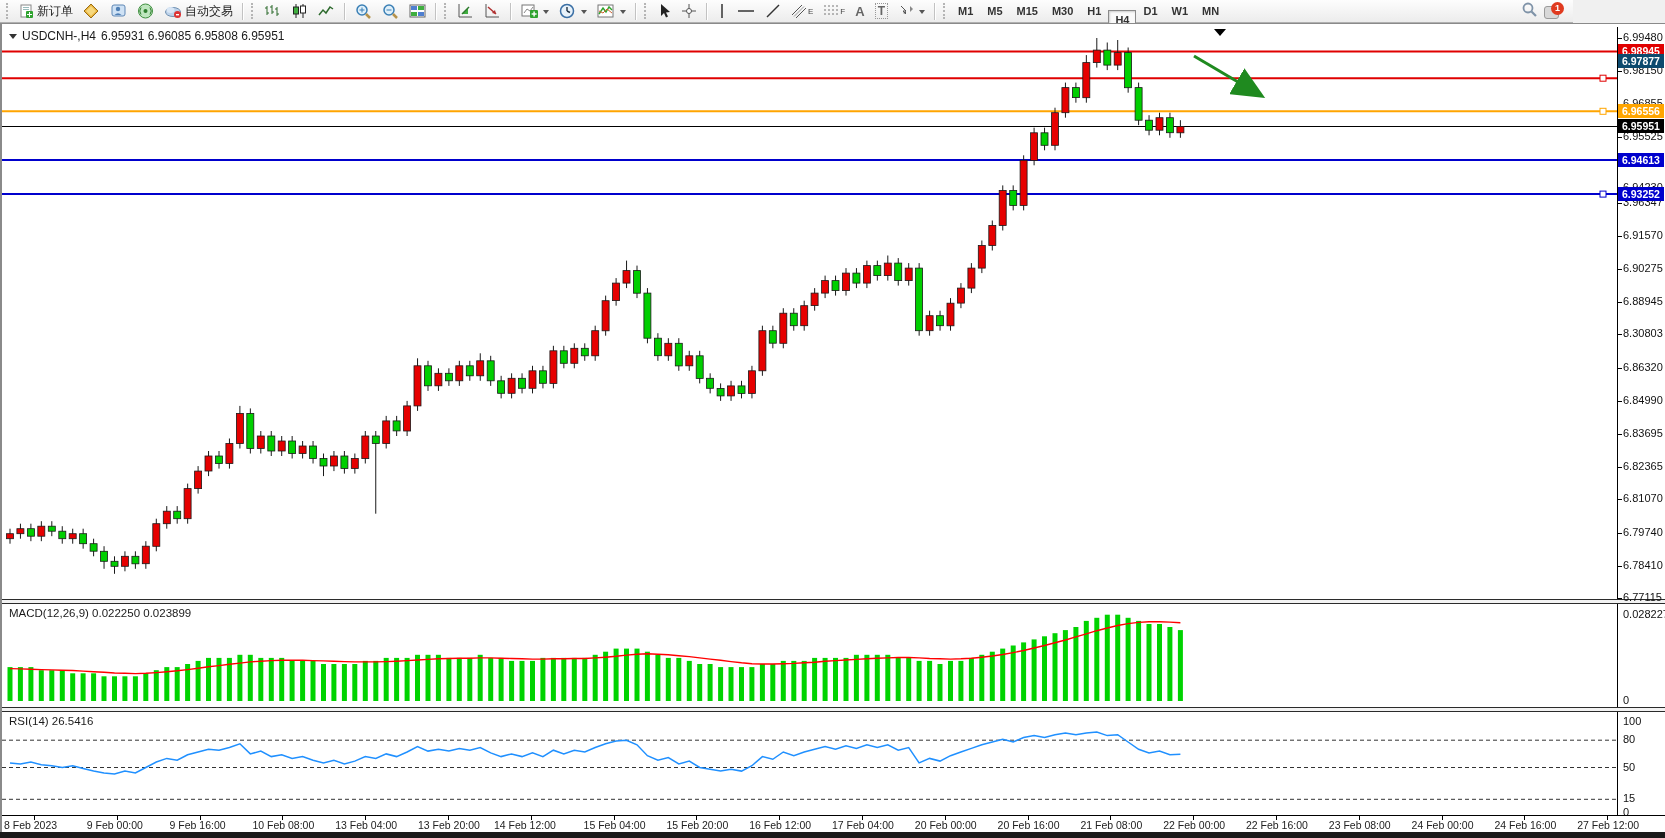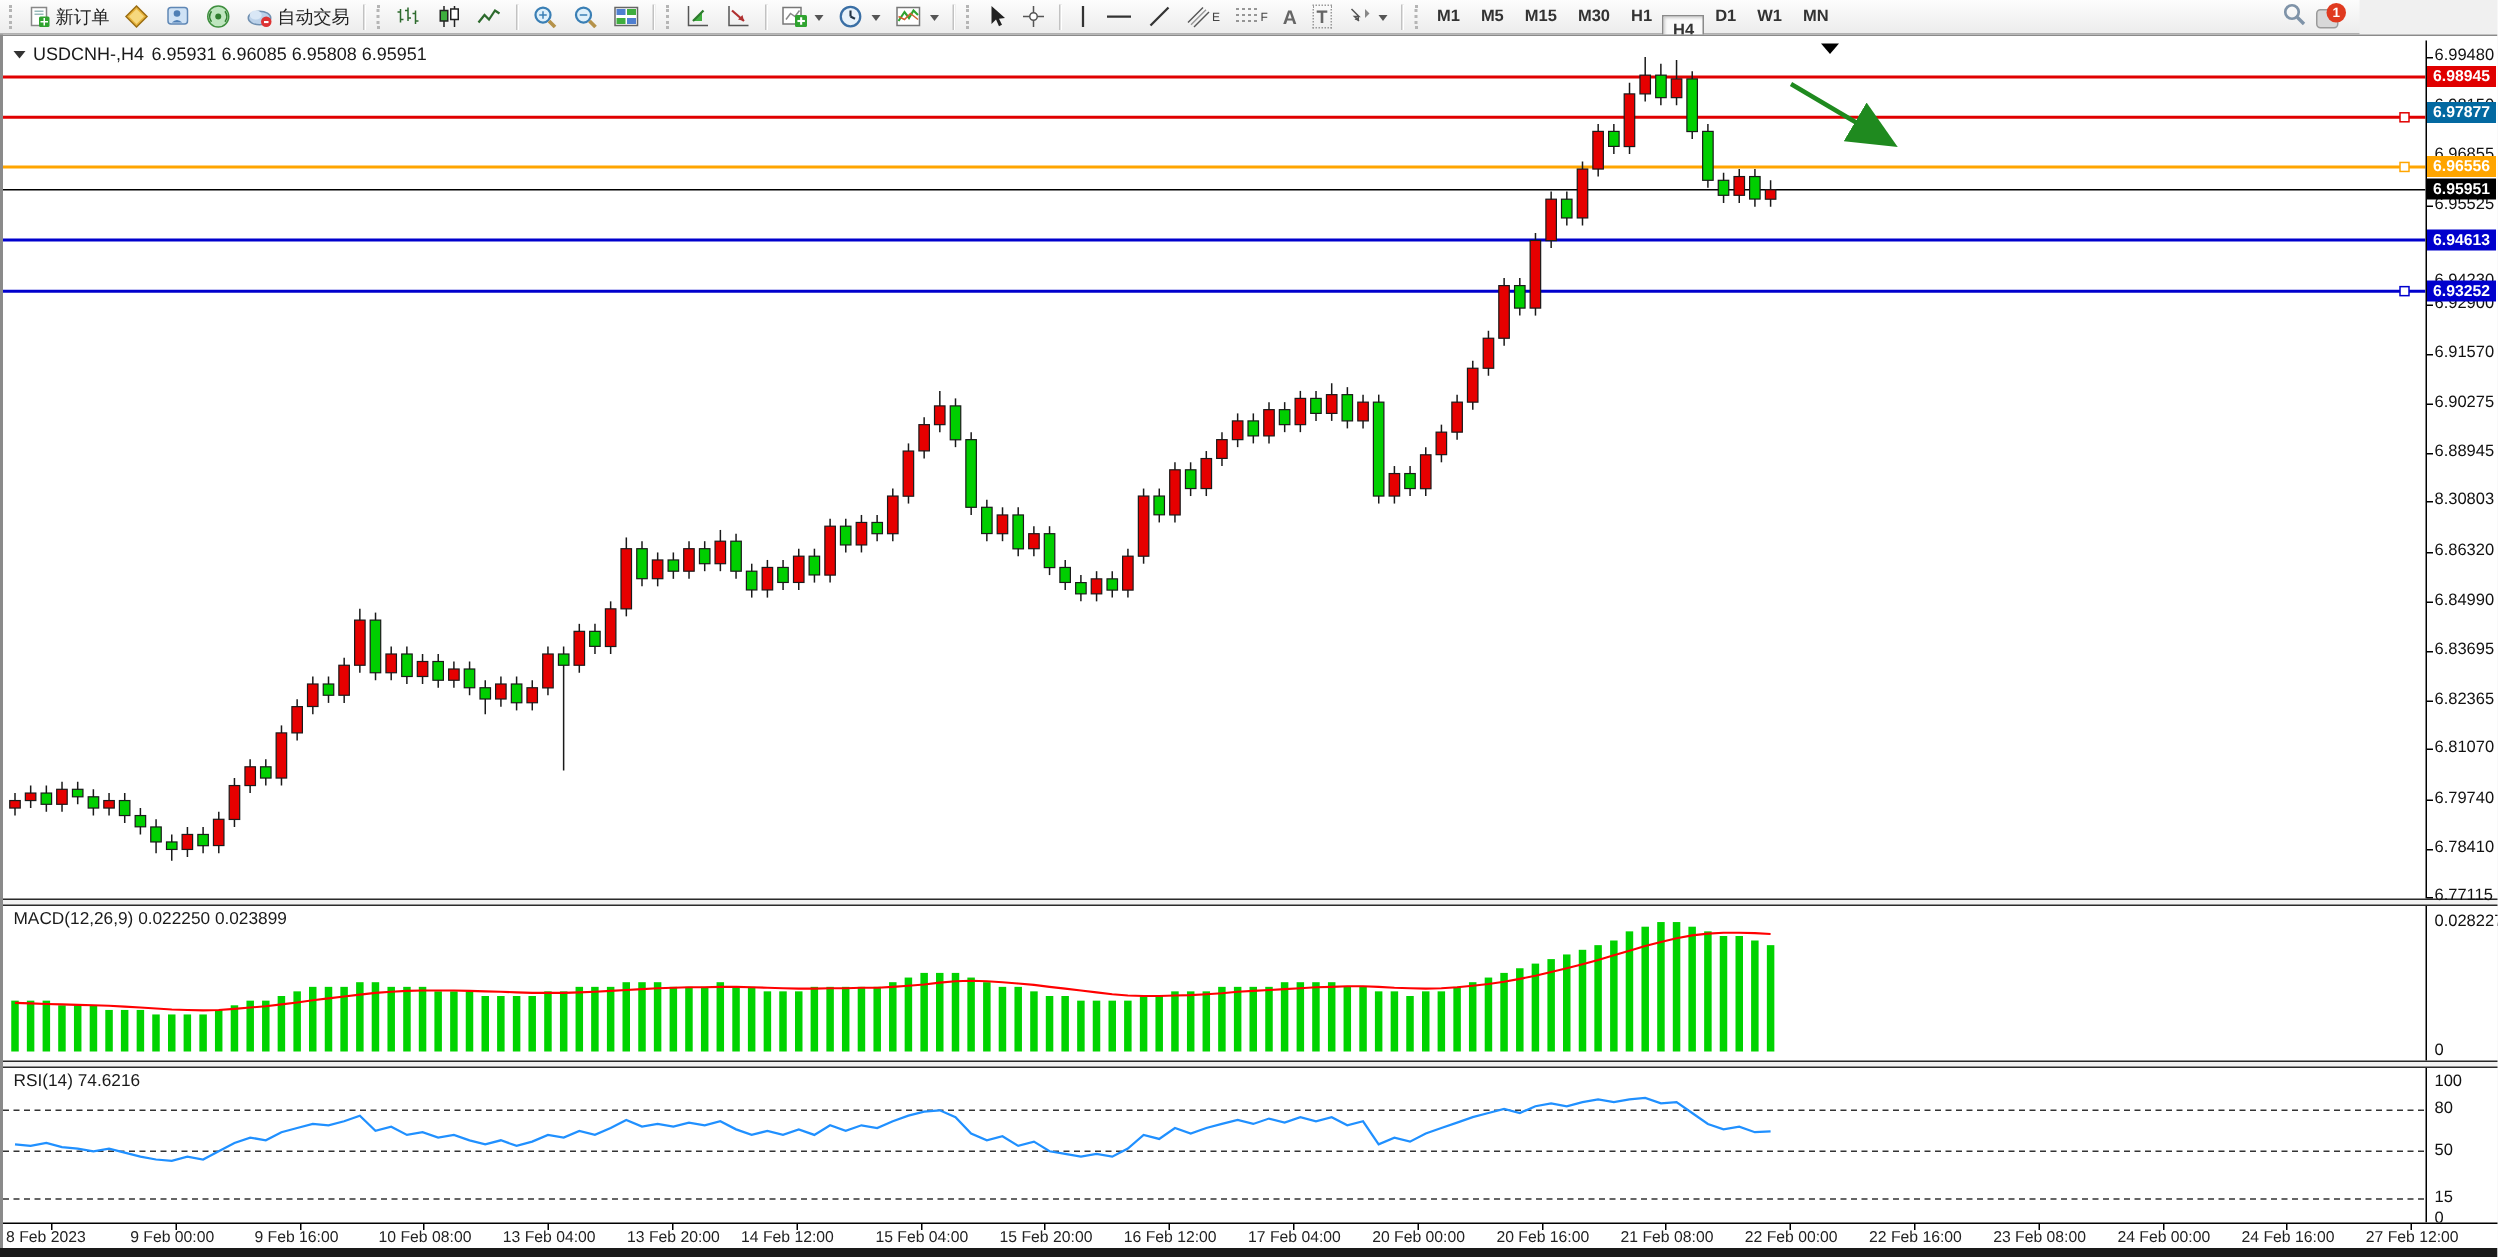--- a/index.html
+++ b/index.html
@@ -698,44 +698,44 @@
     <span>USDCNH-,H4</span>
     <span>6.95931 6.96085 6.95808 6.95951</span>
   </div>
 
   <div class="pane-label" style="top:583px;">
     <span>MACD(12,26,9)</span>
     <span>0.022250 0.023899</span>
   </div>
   <div class="pane-label" style="top:691px;">
     <span>RSI(14)</span>
-    <span>74.6216</span>
+    <span>26.5416</span>
   </div>
 
   <div id="axis-layer" style="position:absolute;left:0;top:0;width:1665px;height:809px;pointer-events:none;">
       <div class="tick-label" style="top: 7.0264px;">6.99480</div>
       <div class="tick-label" style="top: 40.3562px;">6.98150</div>
       <div class="tick-label" style="top: 72.8089px; text-decoration: underline;">6.96855</div>
       <div class="tick-label" style="top: 106.139px;">6.95525</div>
       <div class="tick-label" style="top: 157px;">6.94230</div>
-      <div class="tick-label" style="top: 171.921px;">6.92900</div>
+      <div class="tick-label" style="top: 171.921px;">3.96347</div>
       <div class="tick-label" style="top: 205.251px;">6.91570</div>
       <div class="tick-label" style="top: 237.704px;">6.90275</div>
       <div class="tick-label" style="top: 271.034px;">6.88945</div>
       <div class="tick-label" style="top: 303.486px;">8.30803</div>
       <div class="tick-label" style="top: 336.816px;">6.86320</div>
       <div class="tick-label" style="top: 370.146px;">6.84990</div>
       <div class="tick-label" style="top: 402.599px;">6.83695</div>
       <div class="tick-label" style="top: 435.928px;">6.82365</div>
       <div class="tick-label" style="top: 468.381px;">6.81070</div>
       <div class="tick-label" style="top: 501.711px;">6.79740</div>
       <div class="tick-label" style="top: 535.041px;">6.78410</div>
       <div class="tick-label" style="top: 567.493px;">6.77115</div>
       <div class="price-badge" style="top: 20.4335px; background: rgb(224, 0, 0);">6.98945</div>
-      <div class="price-badge" style="top: 44px; background: #0369a1;">6.97877</div>
+      <div class="price-badge" style="top: 30px; background: #0c4a6e;">6.97877</div>
       <div class="price-badge" style="top: 80.3018px; background: rgb(255, 165, 0);">6.96556</div>
       <div class="price-badge" style="top: 95.4631px; background: rgb(0, 0, 0);">6.95951</div>
       <div class="price-badge" style="top: 128.993px; background: rgb(0, 0, 205);">6.94613</div>
       <div class="price-badge" style="top: 163.1px; background: rgb(0, 0, 205);">6.93252</div>
       <div class="ind-tick" style="top: 584.004px;">0.028227</div>
       <div class="ind-tick" style="top: 670px;">0</div>
       <div class="ind-tick" style="top: 691px;">100</div>
       <div class="ind-tick" style="top: 709.2px;">80</div>
       <div class="ind-tick" style="top: 736.5px;">50</div>
       <div class="ind-tick" style="top: 768.35px;">15</div>

